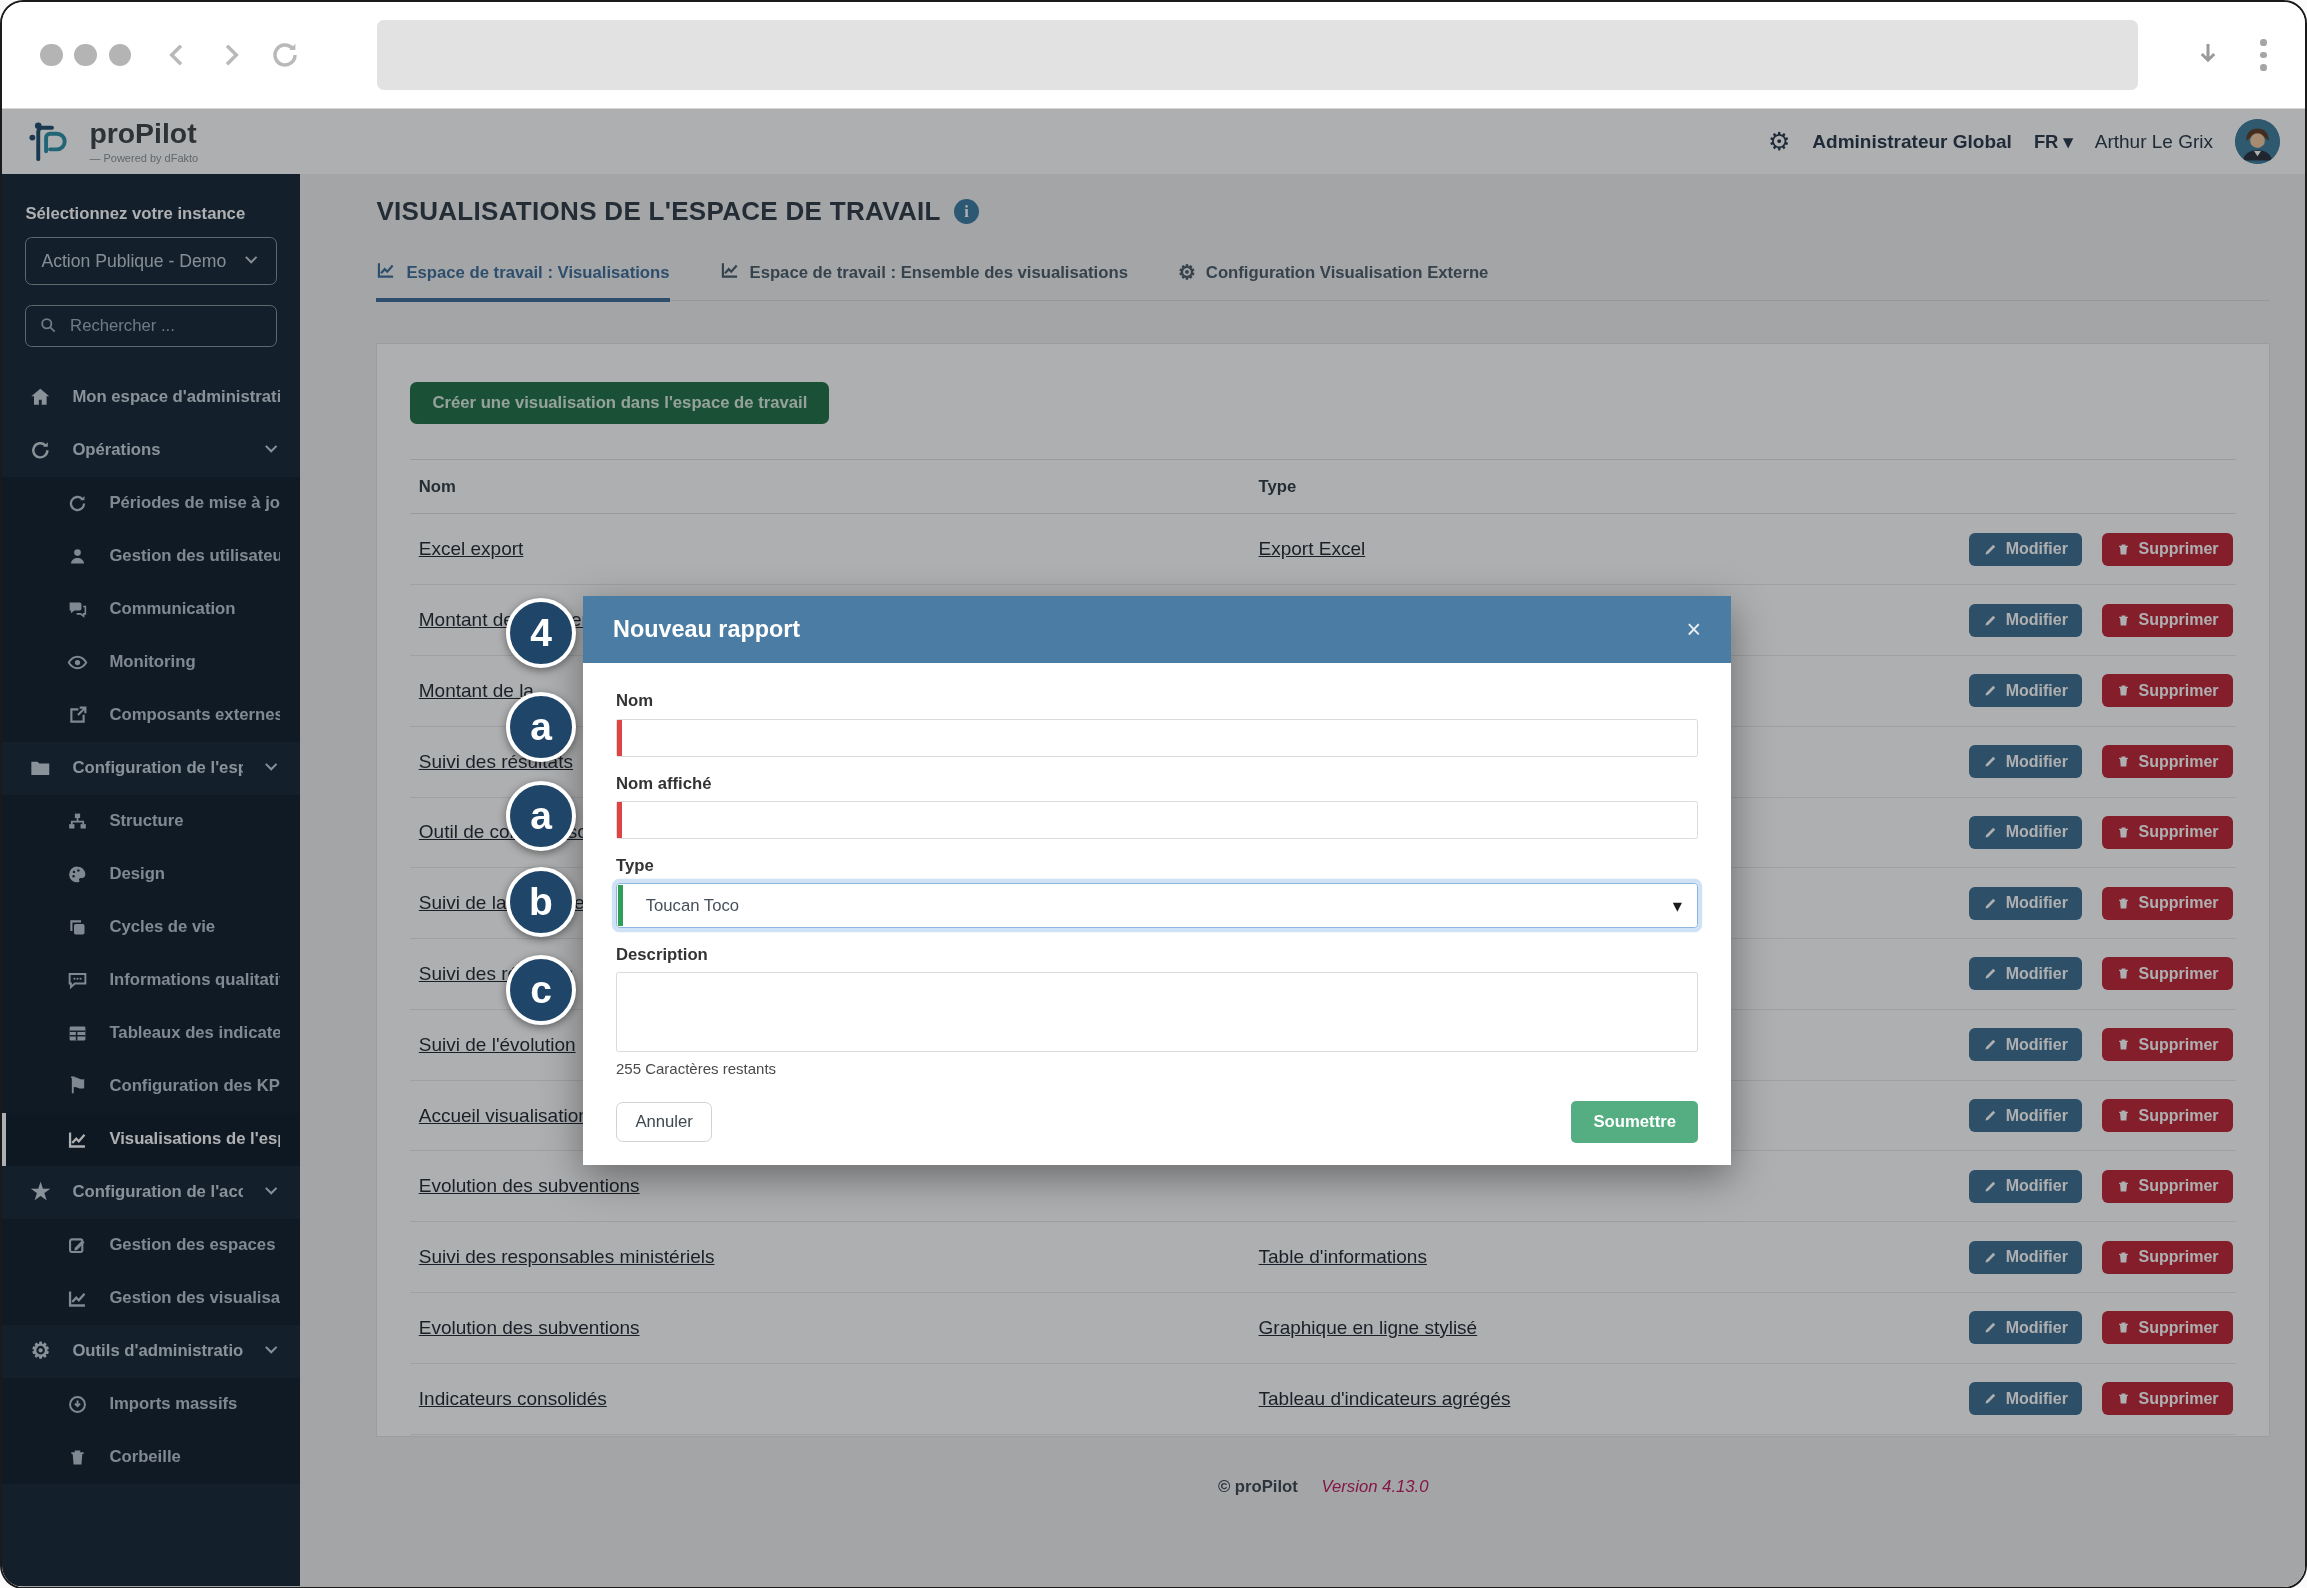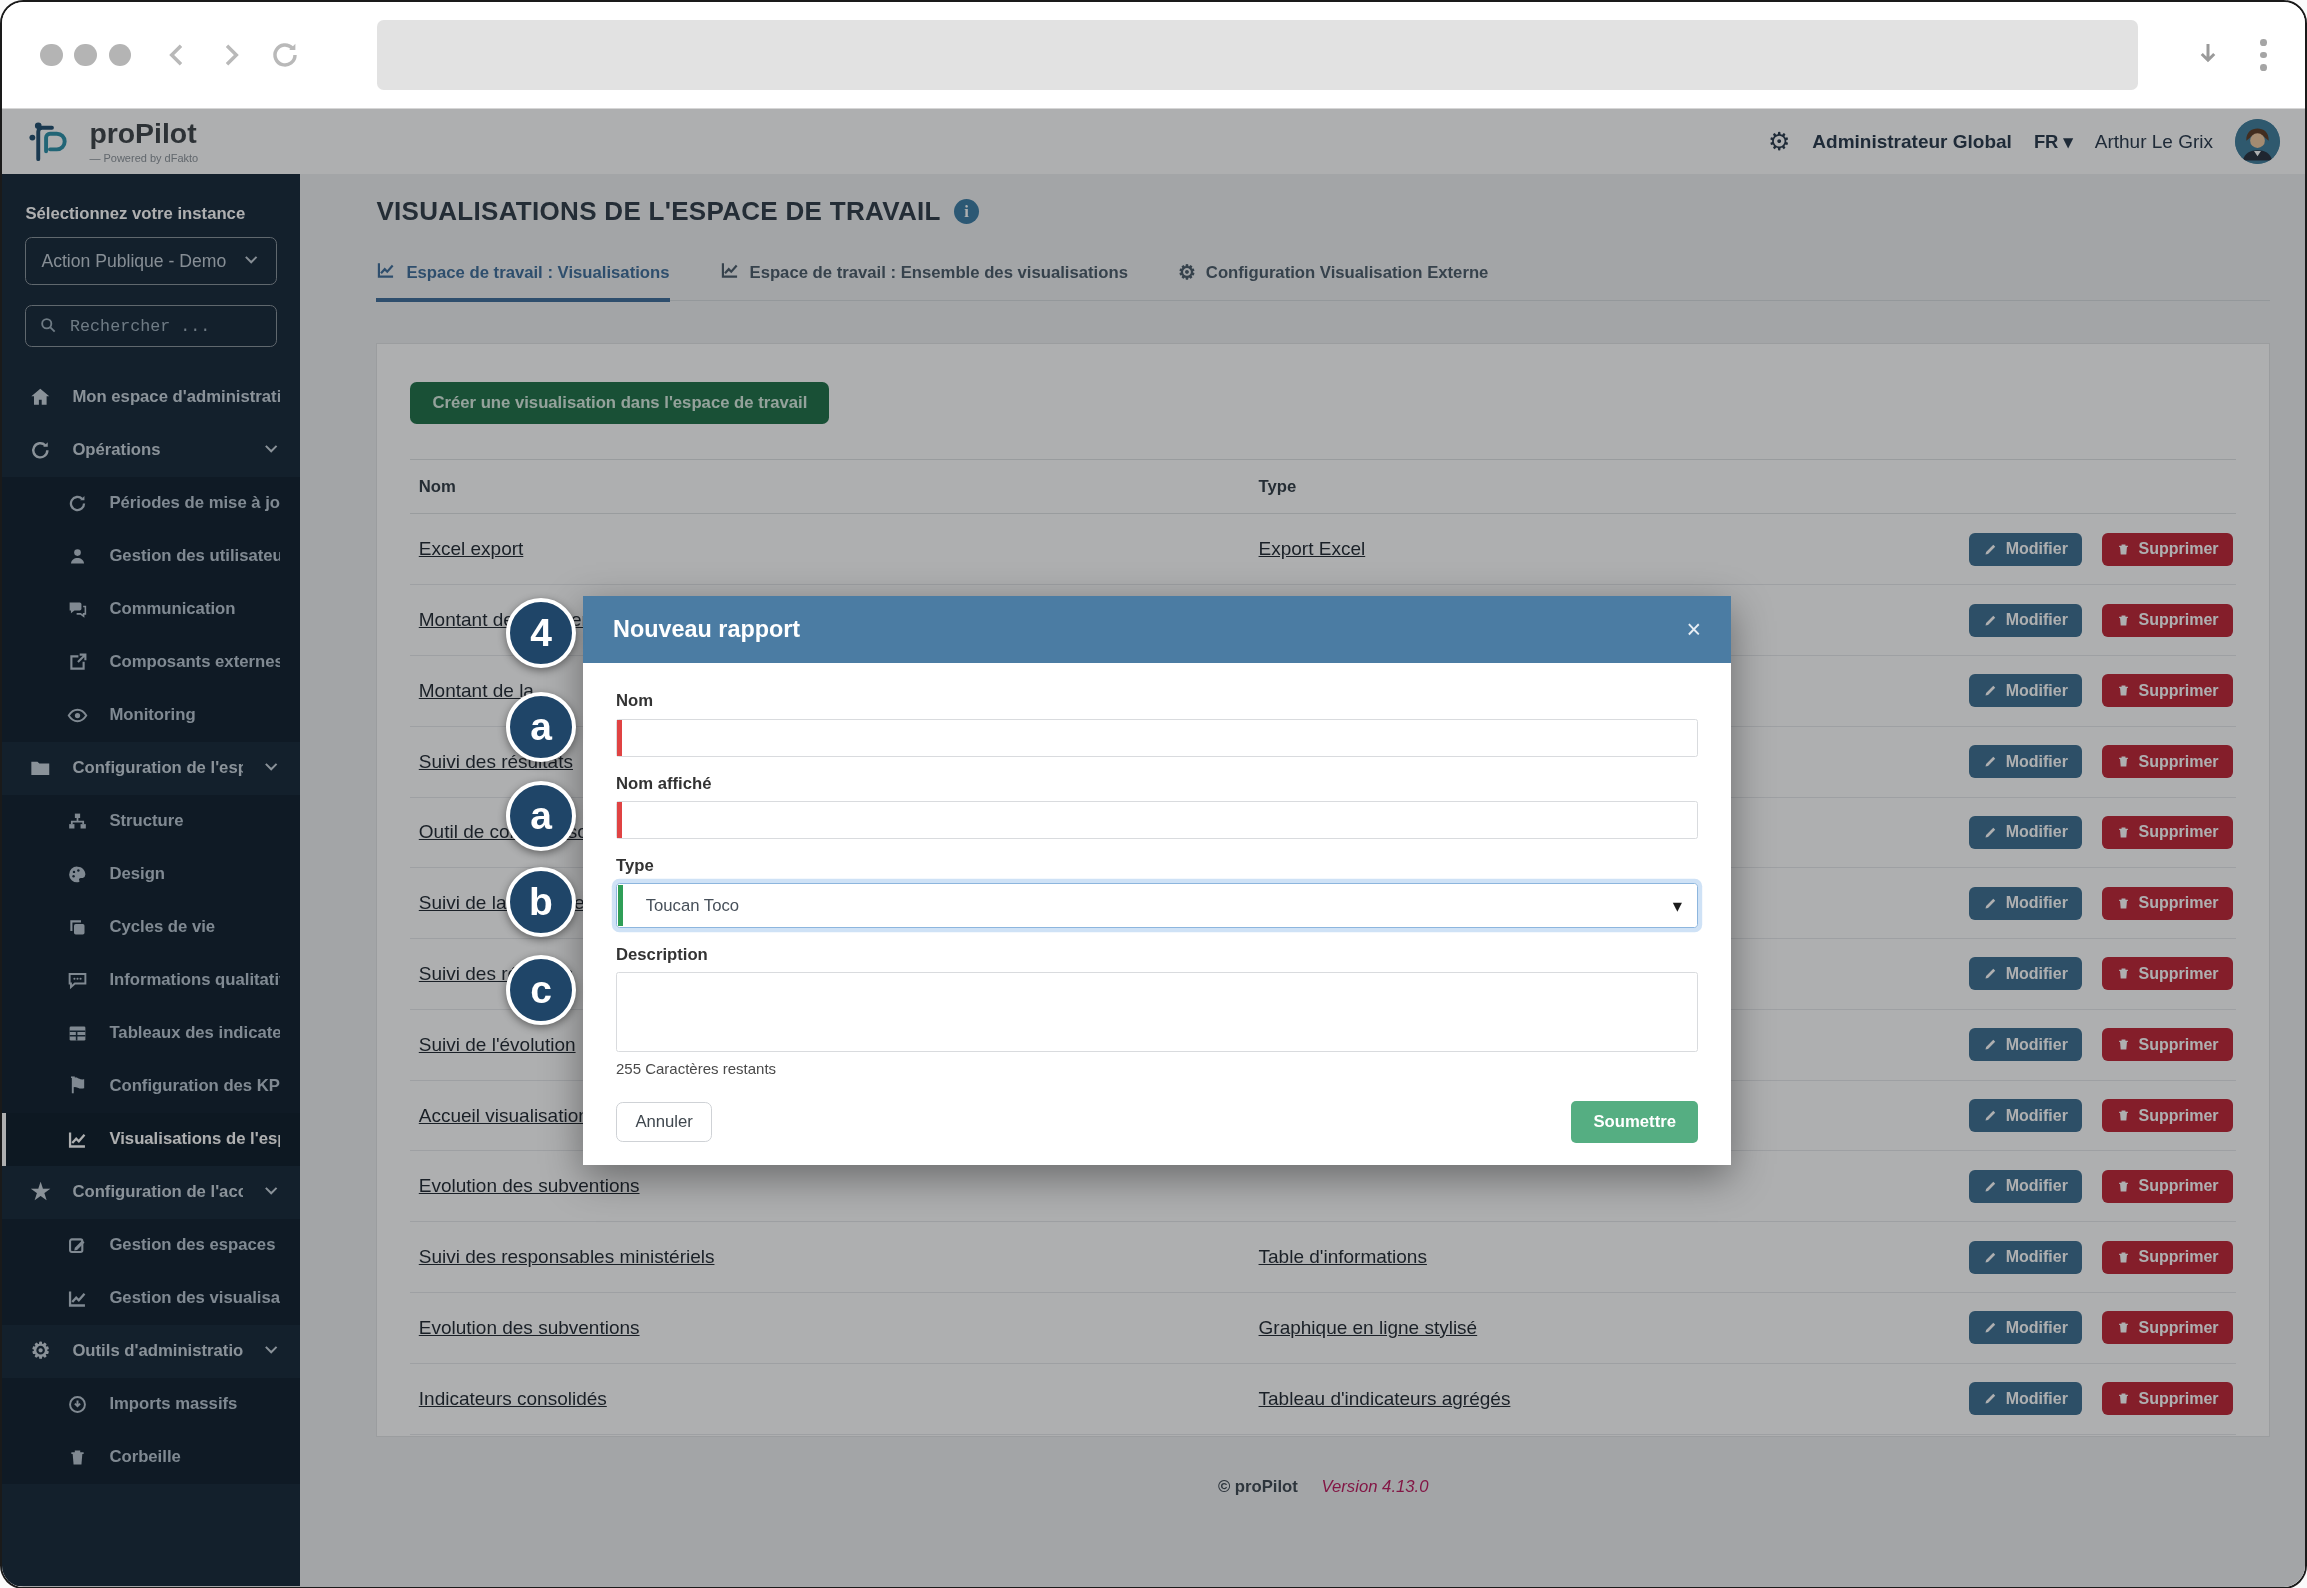--- a/index.html
+++ b/index.html
@@ -33,21 +33,21 @@
   .hdr-user{font-size:19px;}
   .avatar{width:45px;height:45px;border-radius:50%;overflow:hidden;background:#3f7d9c;}
 
   .app-body{display:flex;height:1412px;gap:48px;}
 
   
   .sidebar{width:298px;background:#152637;color:#c9d4dd;flex-shrink:0;overflow:hidden;}
   .inst-label{font-size:16.7px;font-weight:bold;color:#fff;margin:30px 23.4px 13.4px;}
   .inst-select{margin:0 23.4px;height:48px;border:1.7px solid #89939b;border-radius:6.7px;display:flex;align-items:center;justify-content:space-between;padding:0 15px;font-size:17.6px;color:#c3cdd6;}
   .side-search{margin:20px 23.4px 0;height:42px;border:1.7px solid #89939b;border-radius:6.7px;display:flex;align-items:center;padding:0 11.7px;gap:10px;color:#9fb0bd;}
-  .side-search input{background:transparent;border:none;outline:none;color:#c3cdd6;font-size:16.7px;width:100%;font-family:Liberation Mono, monospace;}
+  .side-search input{background:transparent;border:none;outline:none;color:#c3cdd6;font-size:16.7px;width:100%;font-family:Liberation Sans, sans-serif;}
   .side-search input::placeholder{color:#9fb0bd;}
   .side-search svg{width:20px;height:20px;flex-shrink:0;}
   nav{margin-top:23.4px;}
   .nav-item{height:53px;display:flex;align-items:center;gap:18.4px;padding:0 20px 0 25px;font-size:16.7px;font-weight:bold;cursor:pointer;}
   .nav-item .icon{width:27px;display:inline-flex;justify-content:center;flex-shrink:0;}
   .nav-item .icon svg{width:22.6px;height:22.6px;}
   .nav-item .uglyph{font-size:22px;line-height:1;}
   .nav-item .lbl{flex:1;white-space:nowrap;overflow:hidden;}
   .nav-item .chev svg{width:18.4px;height:18.4px;}
   .nav-item.sub{background:#0f1e2c;padding-left:62px;color:#b9c6d2;}
@@ -239,34 +239,34 @@
                 <svg viewBox="0 0 24 24">
                   <path d="M3 4h11.5a2 2 0 0 1 2 2v5a2 2 0 0 1-2 2H8.5l-4 3.2V13H3z" fill="currentColor"></path>
                   <path d="M18.5 8.5H21V17h-2v2.6L15.4 17H11" fill="none" stroke="currentColor" stroke-width="1.8"></path>
                 </svg>
               </span>
               <span class="lbl">Communication</span>
             </div>
             <div class="nav-item sub">
               <span class="icon">
                 <svg viewBox="0 0 24 24">
+                  <path d="M2 12s4-6.5 10-6.5S22 12 22 12s-4 6.5-10 6.5S2 12 2 12z" fill="none" stroke="currentColor" stroke-width="2.2"></path>
+                  <circle cx="12" cy="12" r="3" fill="currentColor"></circle>
+                </svg>
+              </span>
+              <span class="lbl">Monitoring</span>
+            </div>
+            <div class="nav-item sub">
+              <span class="icon">
+                <svg viewBox="0 0 24 24">
                   <path d="M13 5H5v14h14v-8" fill="none" stroke="currentColor" stroke-width="2.4"></path>
                   <path d="M14.5 3H21v6.5M21 3l-8.5 8.5" fill="none" stroke="currentColor" stroke-width="2.4"></path>
                 </svg>
               </span>
               <span class="lbl">Composants externes</span>
-            </div>
-            <div class="nav-item sub">
-              <span class="icon">
-                <svg viewBox="0 0 24 24">
-                  <path d="M2 12s4-6.5 10-6.5S22 12 22 12s-4 6.5-10 6.5S2 12 2 12z" fill="none" stroke="currentColor" stroke-width="2.2"></path>
-                  <circle cx="12" cy="12" r="3" fill="currentColor"></circle>
-                </svg>
-              </span>
-              <span class="lbl">Monitoring</span>
             </div>
             <div class="nav-item">
               <span class="icon">
                 <svg viewBox="0 0 24 24">
                   <path d="M2.5 5H9l2 2h10.5v12h-19z" fill="currentColor"></path>
                 </svg>
               </span>
               <span class="lbl">Configuration de l'espace de ...</span>
               <span class="chev"><svg viewBox="0 0 24 24">
                   <path d="M5 9l7 7 7-7" stroke="currentColor" stroke-width="2.6" fill="none"></path>

